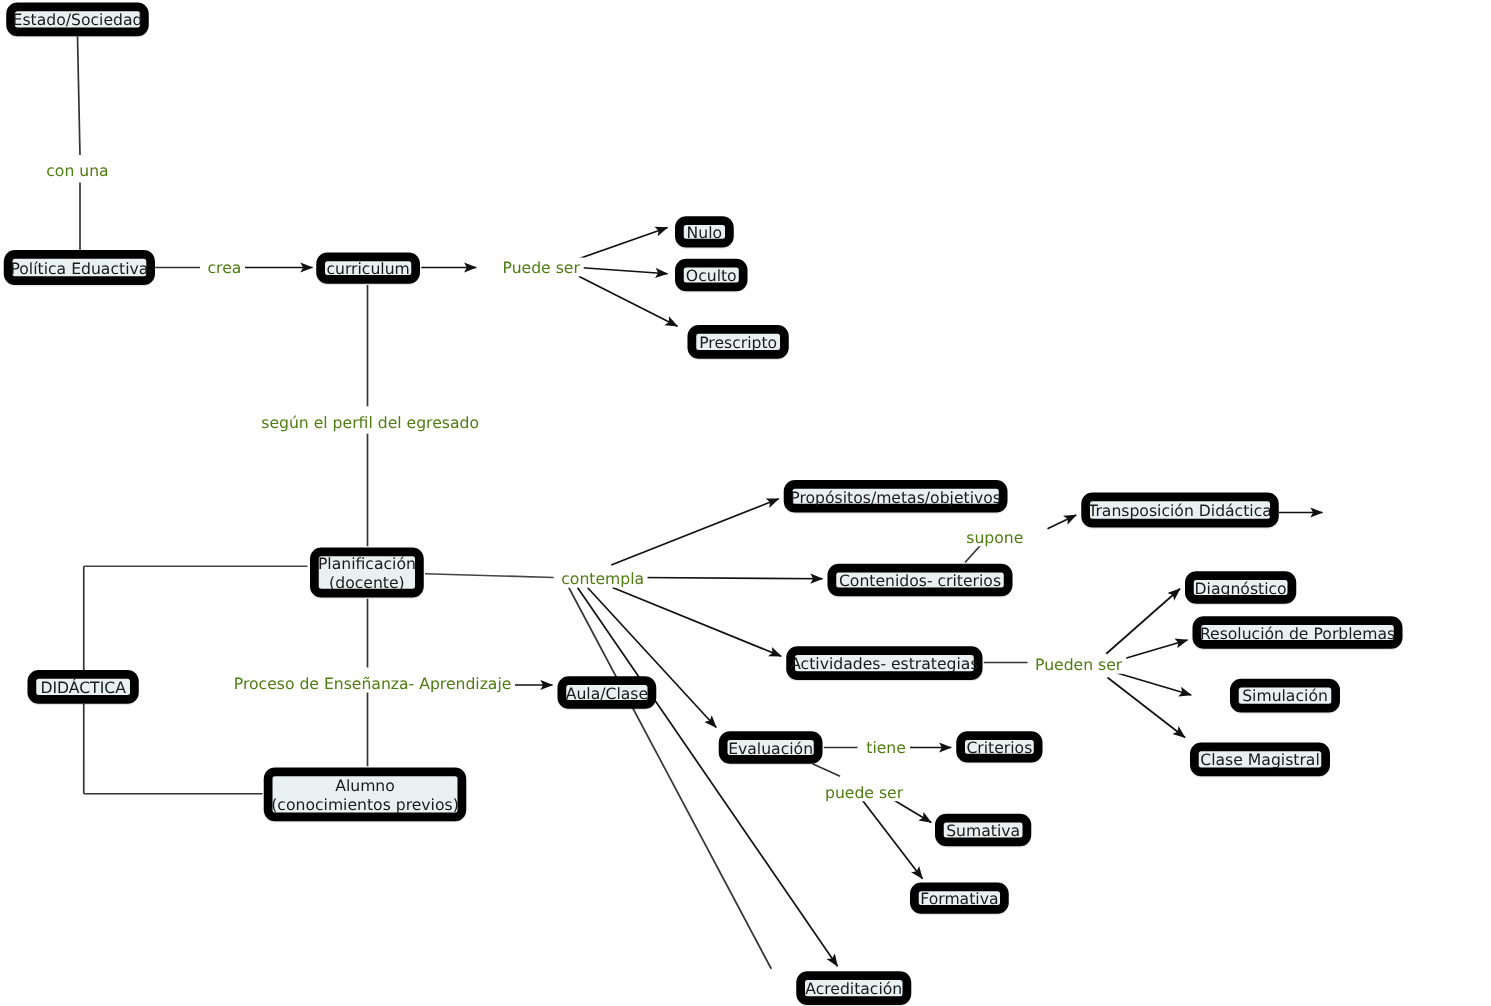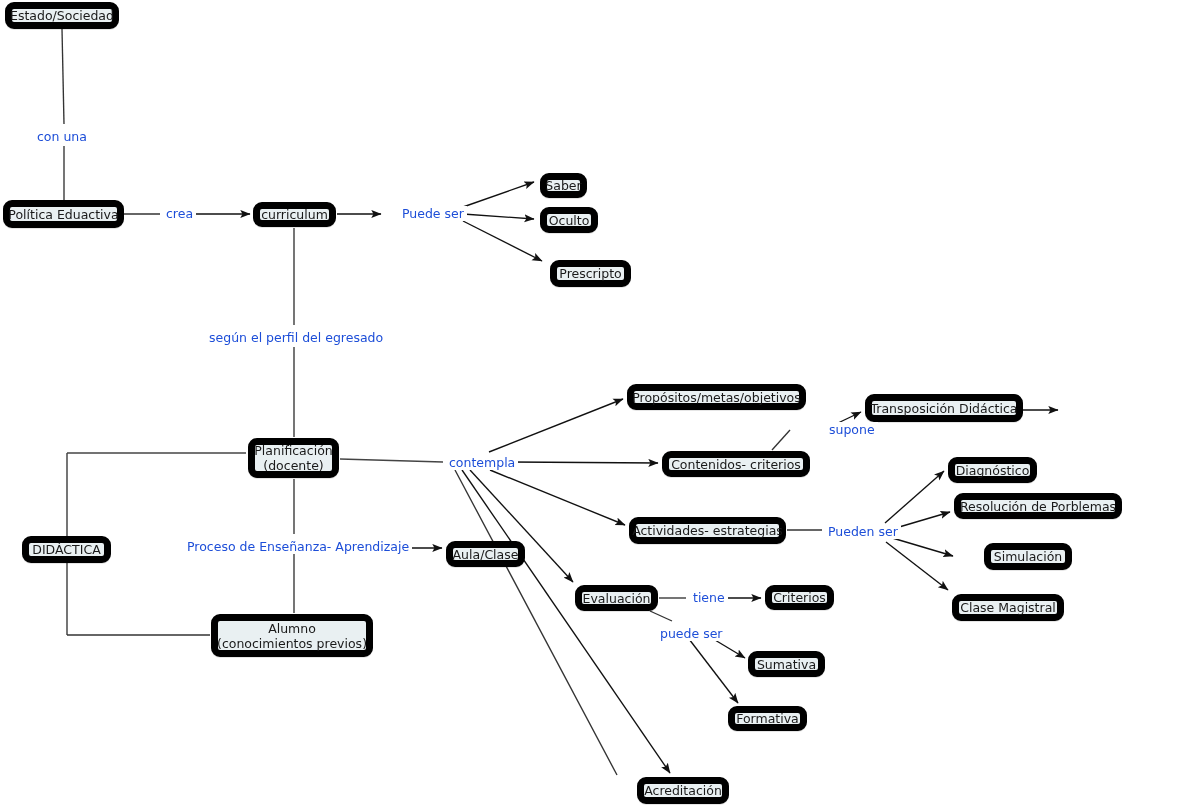--- a/index.html
+++ b/index.html
@@ -38,21 +38,21 @@
     align-items: center;
     justify-content: center;
     padding: 2px 7px;
     white-space: pre;
     box-shadow: 0 1px 0 rgba(0,0,0,0.10);
     z-index: 3;
   }
   .edge-label {
     position: absolute;
     background: #ffffff;
-    color: #1d4ed8;
+    color: #4d7c0f;
     font-size: 12.5px;
     line-height: 15px;
     white-space: pre;
     padding: 0 3px;
     z-index: 4;
   }
 </style>
 </head>
 <body>
 
@@ -122,21 +122,21 @@
       <path d="M650,611 L672,621" stroke="#333"></path>
       <path d="M710,637 L745,658" marker-end="url(#arrow)" stroke="#111"></path>
       <path d="M689,639 L738,703" marker-end="url(#arrow)" stroke="#111"></path>
 
     </g>
   </svg>
 
   <div class="node" style="left:5px;top:2px;width:114px;height:27px;">Estado/Sociedad</div>
   <div class="node" style="left:3px;top:200px;width:121px;height:28px;">Política Eduactiva</div>
   <div class="node" style="left:253px;top:202px;width:83px;height:25px;">curriculum</div>
-  <div class="node" style="left:540px;top:173px;width:47px;height:25px;">Saber</div>
+  <div class="node" style="left:540px;top:173px;width:47px;height:25px;">Nulo</div>
   <div class="node" style="left:540px;top:207px;width:58px;height:26px;">Oculto</div>
   <div class="node" style="left:550px;top:260px;width:81px;height:27px;">Prescripto</div>
   <div class="node" style="left:248px;top:438px;width:91px;height:40px;">Planificación
 (docente)</div>
   <div class="node" style="left:22px;top:536px;width:89px;height:27px;">DIDÁCTICA</div>
   <div class="node" style="left:211px;top:614px;width:162px;height:43px;">Alumno
 (conocimientos previos)</div>
   <div class="node" style="left:446px;top:541px;width:79px;height:26px;">Aula/Clase</div>
   <div class="node" style="left:627px;top:384px;width:179px;height:26px;">Propósitos/metas/objetivos</div>
   <div class="node" style="left:662px;top:451px;width:148px;height:26px;">Contenidos- criterios</div>
@@ -150,19 +150,19 @@
   <div class="node" style="left:765px;top:585px;width:69px;height:25px;">Criterios</div>
   <div class="node" style="left:748px;top:651px;width:77px;height:26px;">Sumativa</div>
   <div class="node" style="left:728px;top:706px;width:79px;height:25px;">Formativa</div>
   <div class="node" style="left:637px;top:777px;width:92px;height:27px;">Acreditación</div>
 
   <div class="edge-label" style="left:34px;top:129px;">con una</div>
   <div class="edge-label" style="left:163px;top:206px;">crea</div>
   <div class="edge-label" style="left:399px;top:206px;">Puede ser</div>
   <div class="edge-label" style="left:206px;top:330px;">según el perfil del egresado</div>
   <div class="edge-label" style="left:446px;top:455px;">contempla</div>
-  <div class="edge-label" style="left:826px;top:422px;">supone</div>
+  <div class="edge-label" style="left:770px;top:422px;">supone</div>
   <div class="edge-label" style="left:825px;top:524px;">Pueden ser</div>
   <div class="edge-label" style="left:184px;top:539px;">Proceso de Enseñanza- Aprendizaje</div>
   <div class="edge-label" style="left:690px;top:590px;">tiene</div>
   <div class="edge-label" style="left:657px;top:626px;">puede ser</div>
 
 </div>
 
 </body></html>

